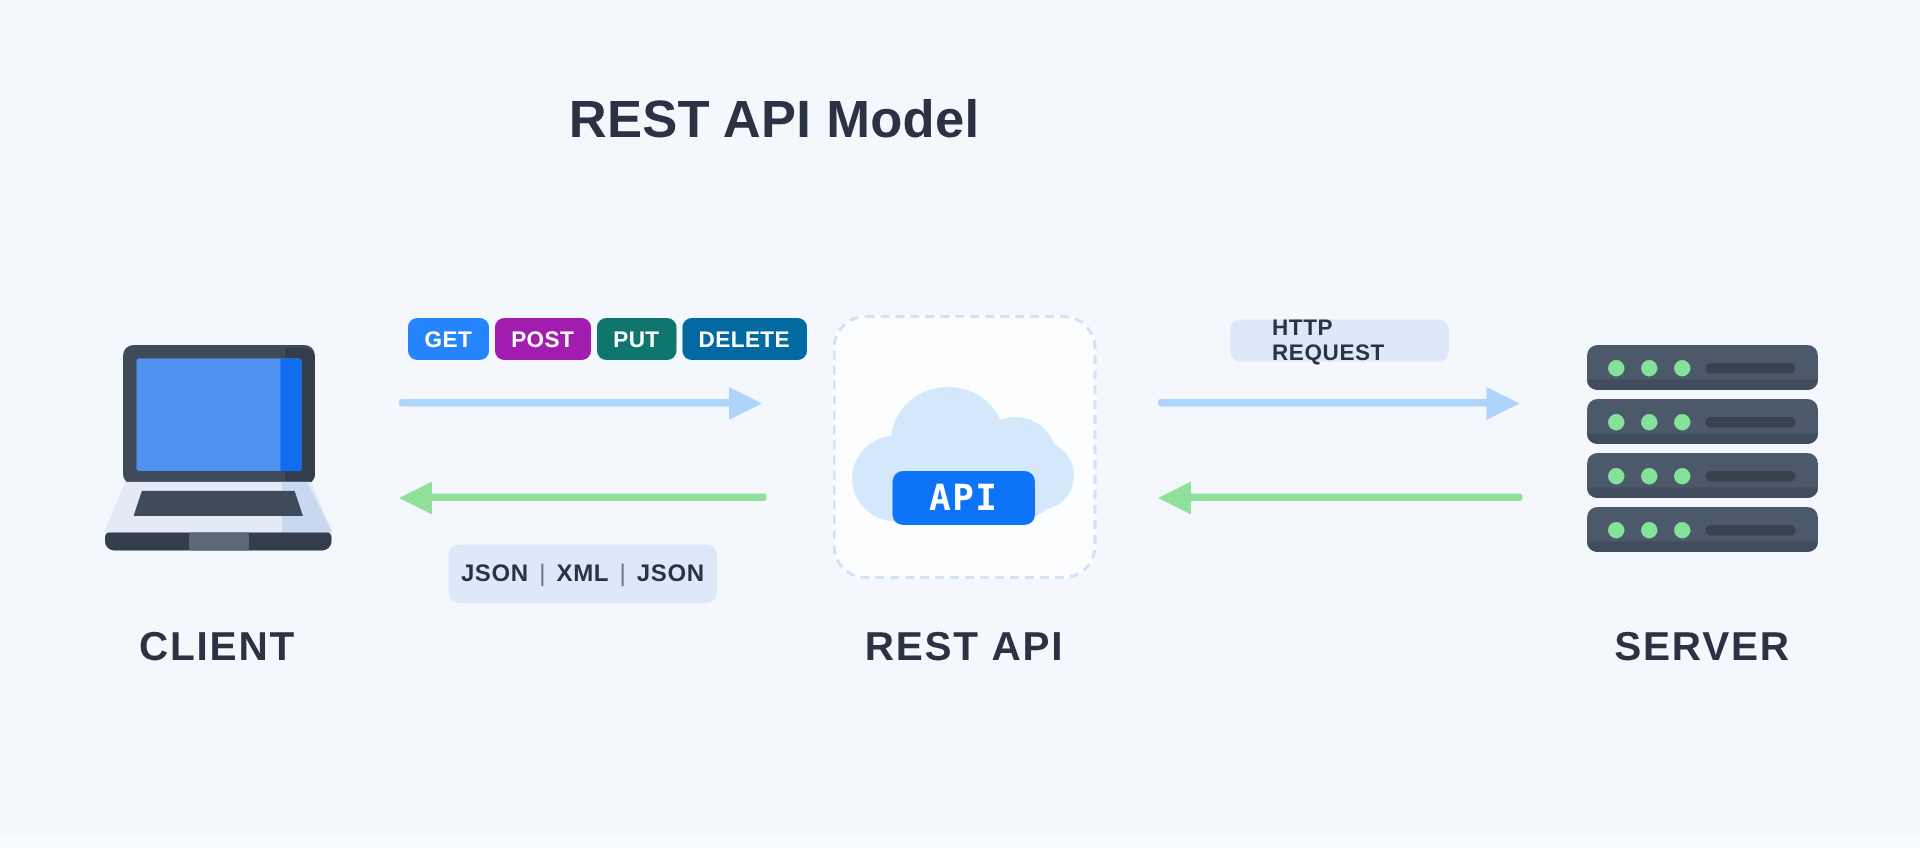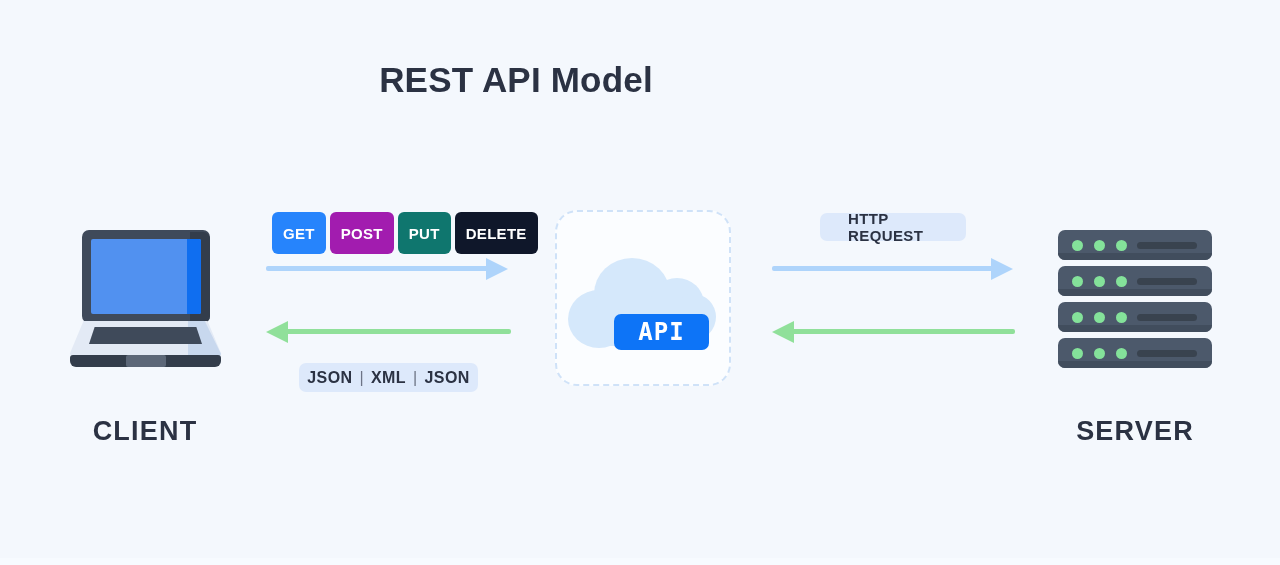--- a/index.html
+++ b/index.html
@@ -211,21 +211,21 @@
     position: absolute;
     left: 14px;
     top: 58px;
     width: 122px;
     height: 32px;
     background: #d5e8fb;
     border-radius: 0 0 22px 22px;
   }
   #api-badge {
     position: absolute;
-    left: 614px;
+    left: 595px;
     top: 314px;
     width: 95px;
     height: 36px;
     background: #0d74f7;
     border-radius: 7px;
     color: #ffffff;
     font-family: "DejaVu Sans Mono", monospace;
     font-size: 24px;
     font-weight: bold;
     letter-spacing: 1px;
@@ -270,21 +270,21 @@
 
   
   #methods {
     position: absolute;
     left: 272px;
     top: 212px;
     display: flex;
     gap: 4px;
   }
   .method {
-    height: 42px;
+    height: 28px;
     padding: 0 11px;
     border-radius: 6px;
     color: #ffffff;
     font-size: 15px;
     font-weight: bold;
     letter-spacing: 0.3px;
     display: flex;
     align-items: center;
     justify-content: center;
   }
@@ -298,21 +298,21 @@
     display: flex;
     align-items: center;
     justify-content: center;
     color: #2b3243;
     font-size: 15px;
     font-weight: bold;
     letter-spacing: 0.4px;
     padding: 0 28px;
     box-sizing: border-box;
   }
-  #chip-formats  { left: 299px; top: 363px; width: 179px; font-size: 16px; height: 29px; }
+  #chip-formats  { left: 299px; top: 363px; width: 179px; font-size: 16px; height: 39px; }
   #chip-request  { left: 820px; top: 213px; width: 146px; }
   #chip-response { left: 820px; top: 363px; width: 147px; }
   .chip .sep { color: #6d7486; font-weight: normal; margin: 0 7px; }
 </style>
 </head>
 <body>
 
 <div id="stage">
 
   <div id="title">REST API Model</div>
@@ -327,21 +327,21 @@
     <div class="base-keys"></div>
     <div class="base-front"></div>
     <div class="base-notch"></div>
   </div>
   <div class="caption" id="caption-client">CLIENT</div>
 
   <div id="methods">
     <div class="method" style="background:#2684fc">GET</div>
     <div class="method" style="background:#a21caf">POST</div>
     <div class="method" style="background:#0f766e">PUT</div>
-    <div class="method" style="background:#0f172a">DELETE</div>
+    <div class="method" style="background:#0369a1">DELETE</div>
   </div>
 
   <div class="arrow right blue" id="arrow-req-left">
     <div class="shaft" style="left:0;right:20px"></div>
     <div class="head"></div>
   </div>
   <div class="arrow left green" id="arrow-res-left">
     <div class="shaft" style="left:20px;right:0"></div>
     <div class="head"></div>
   </div>
@@ -356,20 +356,21 @@
 
   <div id="api-box"></div>
   <div id="cloud">
     <div class="cloud-lobe c-a"></div>
     <div class="cloud-lobe c-b"></div>
     <div class="cloud-lobe c-c"></div>
     <div class="cloud-lobe c-d"></div>
     <div class="cloud-base"></div>
   </div>
   <div id="api-badge">API</div>
+  <div class="caption" id="caption-restapi">REST API</div>
 
   <div class="arrow right blue" id="arrow-req-right">
     <div class="shaft" style="left:0;right:20px"></div>
     <div class="head"></div>
   </div>
   <div class="arrow left green" id="arrow-res-right">
     <div class="shaft" style="left:20px;right:0"></div>
     <div class="head"></div>
   </div>
 

